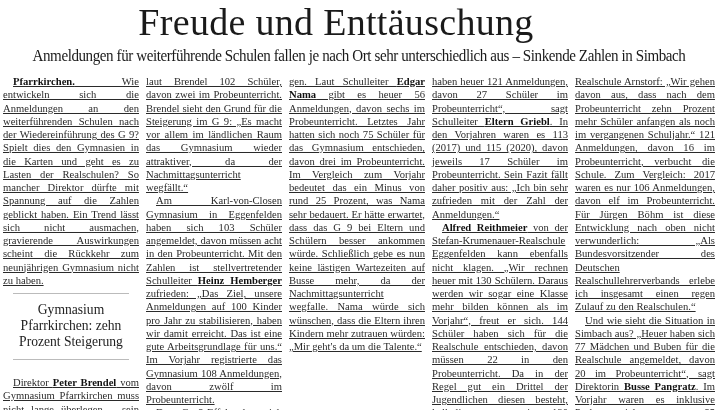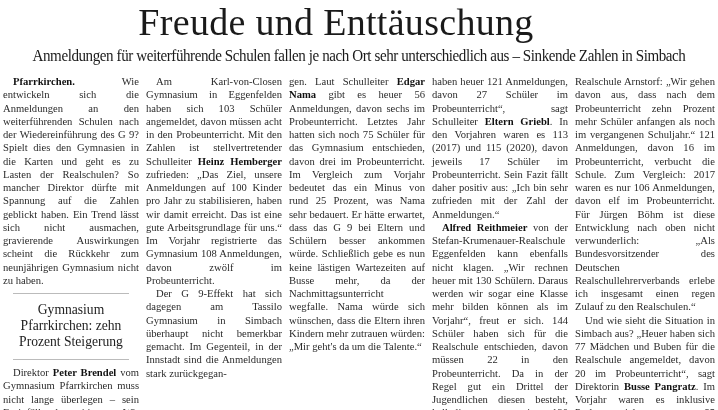--- a/index.html
+++ b/index.html
@@ -1,42 +1,43 @@
 <!DOCTYPE html>
 <html><head>
 <meta charset="utf-8">
 <style>
   html, body { margin:0; padding:0; background:#fff; }
   body { width:718px; height:410px; overflow:hidden; position:relative; color:#222; font-family:"Liberation Serif", "DejaVu Serif", serif; }
   .headline { position:absolute; left:0; top:2px; width:672px; text-align:center; font-size:38px; line-height:40px; letter-spacing:0.3px; color:#1a1a1a; }
   .subhead { position:absolute; left:0; top:46px; width:718px; text-align:center; font-size:16.2px; line-height:20px; color:#1a1a1a; white-space:nowrap; letter-spacing:-0.45px; transform:scaleX(0.93); transform-origin:center; }
   .col { position:absolute; top:75px; width:136px; font-size:10.6px; line-height:13.25px; text-align:justify; hyphens:manual; color:#2a2a2a; }
-  .col p { margin:0; text-indent:0; }
+  .col p { margin:0; text-indent:0;text-decoration:underline; }
   .col p.ind { text-indent:10px; }
   .col b { color:#111; }
   .c1 { left:3px; }
   .c2 { left:146px; }
   .c3 { left:289px; }
   .c4 { left:432px; }
   .c5 { left:575px; width:140px; }
-  .sub { text-align:center; font-size:13.6px; line-height:16px; color:#222; padding:8px 0 9px; margin:6px 10px 6px; border-top:1px solid #bbb; border-bottom:1px solid #bbb; }
+  .sub { text-align:center; font-size:13.6px; line-height:16px; color:#222; padding:8px 0 9px; margin:6px 10px 16px; border-top:1px solid #bbb; border-bottom:1px solid #bbb; }
 </style>
 </head>
 <body>
 
 <div class="headline">Freude und Enttäuschung</div>
 <div class="subhead">Anmeldungen für weiterführende Schulen fallen je nach Ort sehr unterschiedlich aus – Sinkende Zahlen in Simbach</div>
 
 <div class="col c1">
   <p class="ind"><b>Pfarrkirchen.</b><span> Wie entwickeln sich die Anmeldungen an den weiterführenden Schulen nach der Wiedereinführung des G 9? Spielt dies den Gymnasien in die Karten und geht es zu Lasten der Realschulen? So mancher Direktor dürfte mit Spannung auf die Zahlen geblickt haben. Ein Trend lässt sich nicht ausmachen, gravierende Auswirkungen scheint die Rückkehr zum neunjährigen Gymnasium nicht zu haben.</span></p>
   <div class="sub">Gymnasium Pfarrkirchen: zehn Prozent Steigerung</div>
   <p class="ind" style="height:130px;overflow:hidden;"><span>Direktor </span><b>Peter Brendel</b><span> vom Gymnasium Pfarrkirchen muss nicht lange überlegen – sein Fazit fällt sehr positiv aus: „Wir haben zehn Prozent mehr Anmeldungen als letztes Jahr.“ 114 Schüler haben sich fürs Gymnasium entschieden, zwölf davon müssen noch den Probeunterricht absolvieren. 2017 waren es laut Brendel 102 Schüler, davon zwei im Probeunterricht. Brendel sieht den Grund für die Steigerung im G 9: „Es macht vor allem im ländlichen Raum das Gymnasium wieder attraktiver, da der Nachmittagsunterricht wegfällt.“</span></p>
 </div>
 
 <div class="col c2">
+  <p>laut Brendel 102 Schüler, davon zwei im Probeunterricht. Brendel sieht den Grund für die Steigerung im G 9: „Es macht vor allem im ländlichen Raum das Gymnasium wieder attraktiver, da der Nachmittagsunterricht wegfällt.“</p>
   <p class="ind"><span>Am Karl-von-Closen Gymnasium in Eggenfelden haben sich 103 Schüler angemeldet, davon müssen acht in den Probeunterricht. Mit den Zahlen ist stellvertretender Schulleiter </span><b>Heinz Hemberger</b><span> zufrieden: „Das Ziel, unsere Anmeldungen auf 100 Kinder pro Jahr zu stabilisieren, haben wir damit erreicht. Das ist eine gute Arbeitsgrundlage für uns.“ Im Vorjahr registrierte das Gymnasium 108 Anmeldungen, davon zwölf im Probeunterricht.</span></p>
   <p class="ind">Der G 9-Effekt hat sich dagegen am Tassilo Gymnasium in Simbach überhaupt nicht bemerkbar gemacht. Im Gegenteil, in der Innstadt sind die Anmeldungen stark zurückgegan-</p>
 </div>
 
 <div class="col c3">
   <p>gen. Laut Schulleiter <b>Edgar Nama</b><span> gibt es heuer 56 Anmeldungen, davon sechs im Probeunterricht. Letztes Jahr hatten sich noch 75 Schüler für das Gymnasium entschieden, davon drei im Probeunterricht. Im Vergleich zum Vorjahr bedeutet das ein Minus von rund 25 Prozent, was Nama sehr bedauert. Er hätte erwartet, dass das G 9 bei Eltern und Schülern besser ankommen würde. Schließlich gebe es nun keine lästigen Wartezeiten auf Busse mehr, da der Nachmittagsunterricht wegfalle. Nama würde sich wünschen, dass die Eltern ihren Kindern mehr zutrauen würden: „Mir geht's da um die Talente.“</span></p>
 
 </div>
 
 <div class="col c4">

